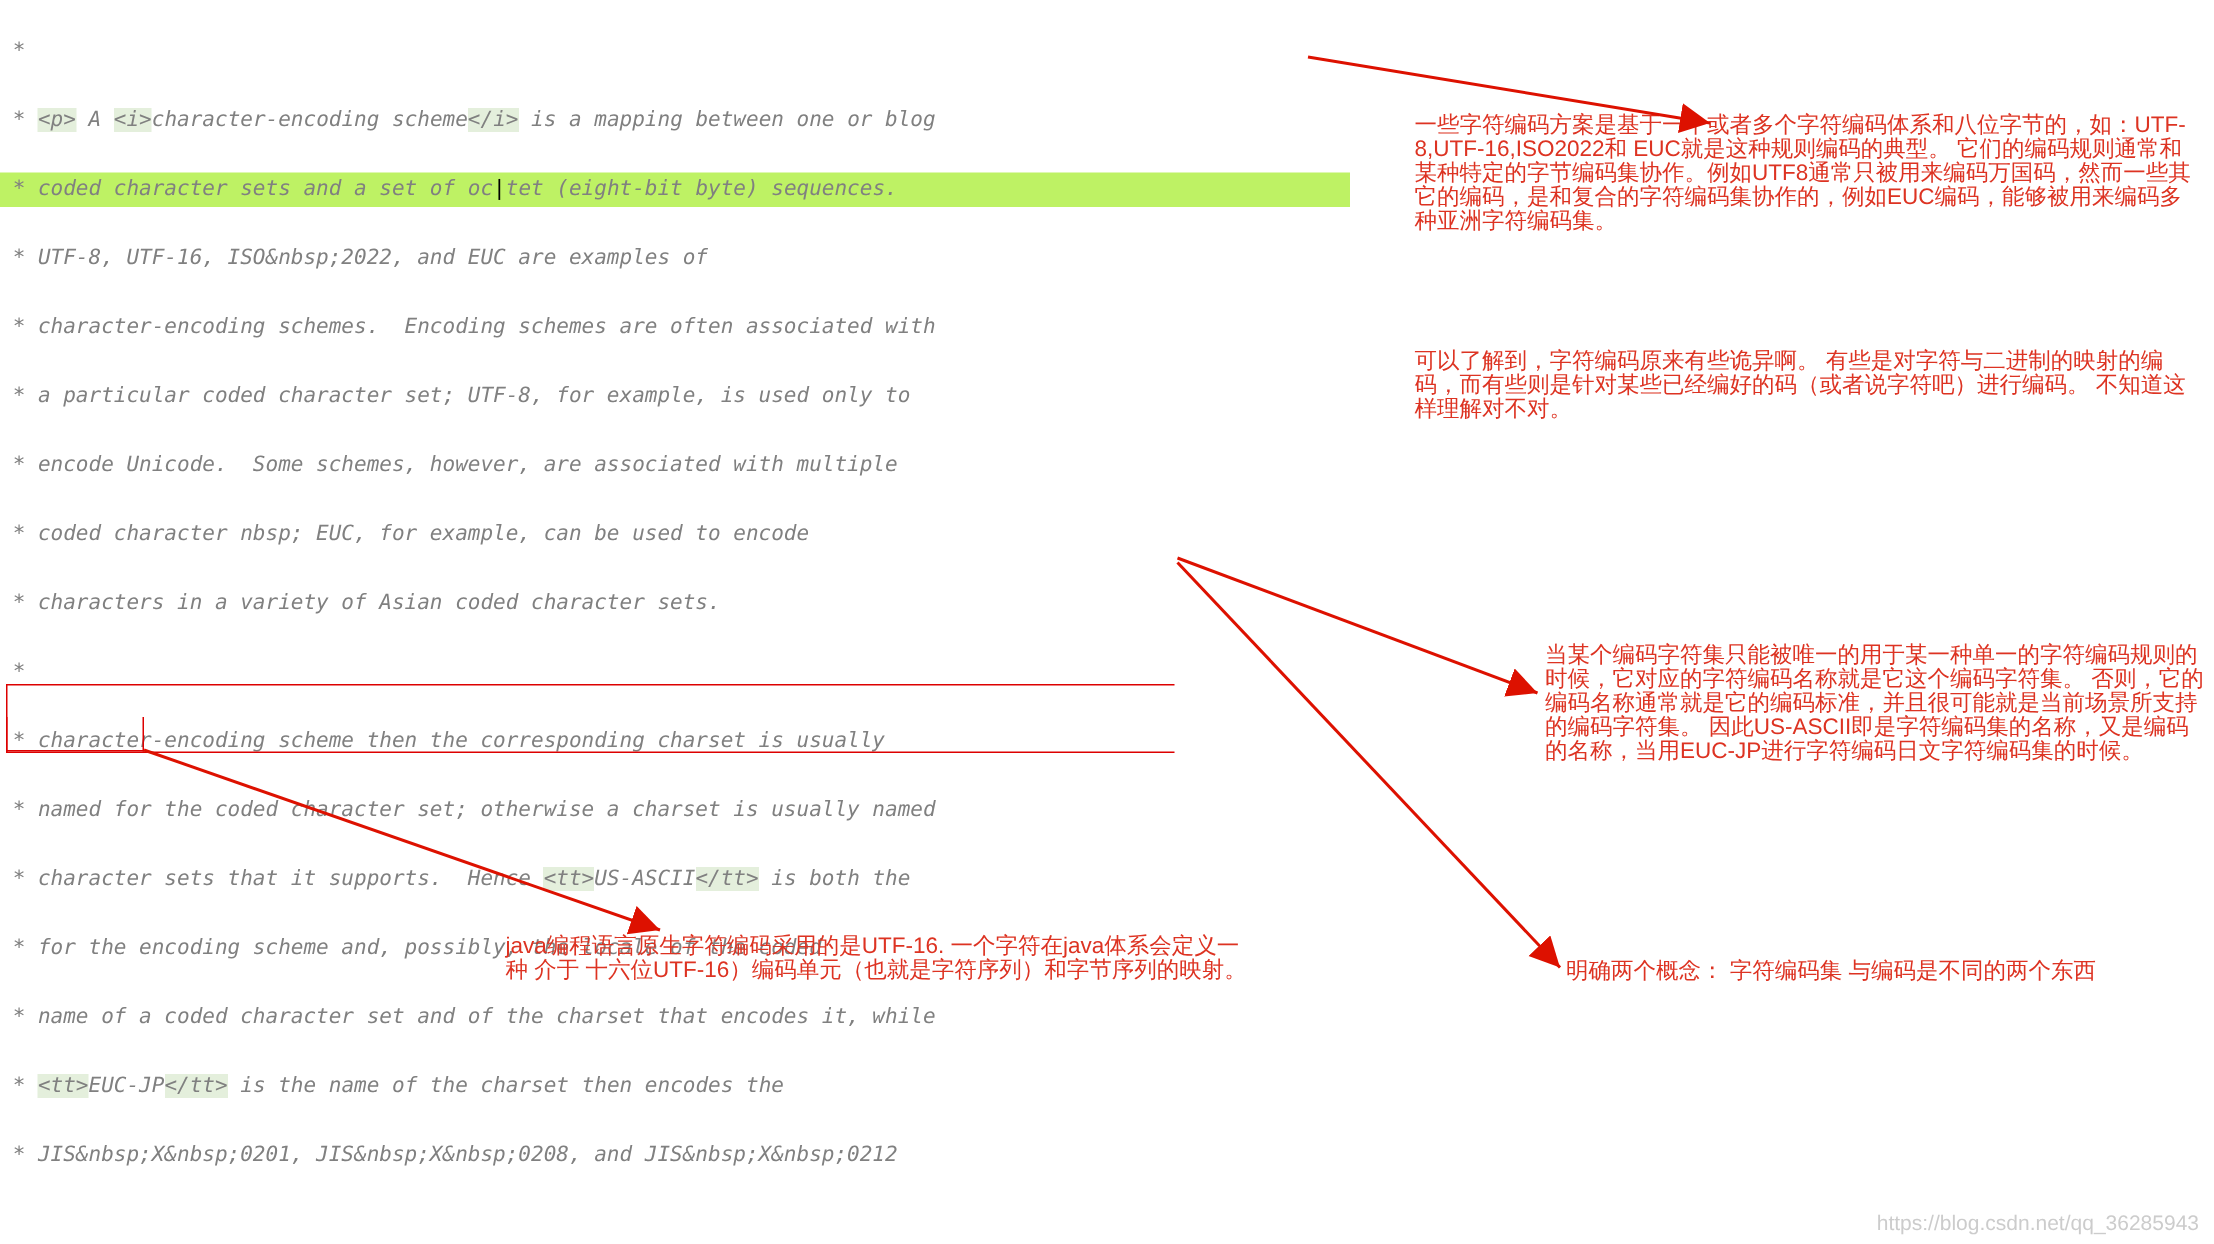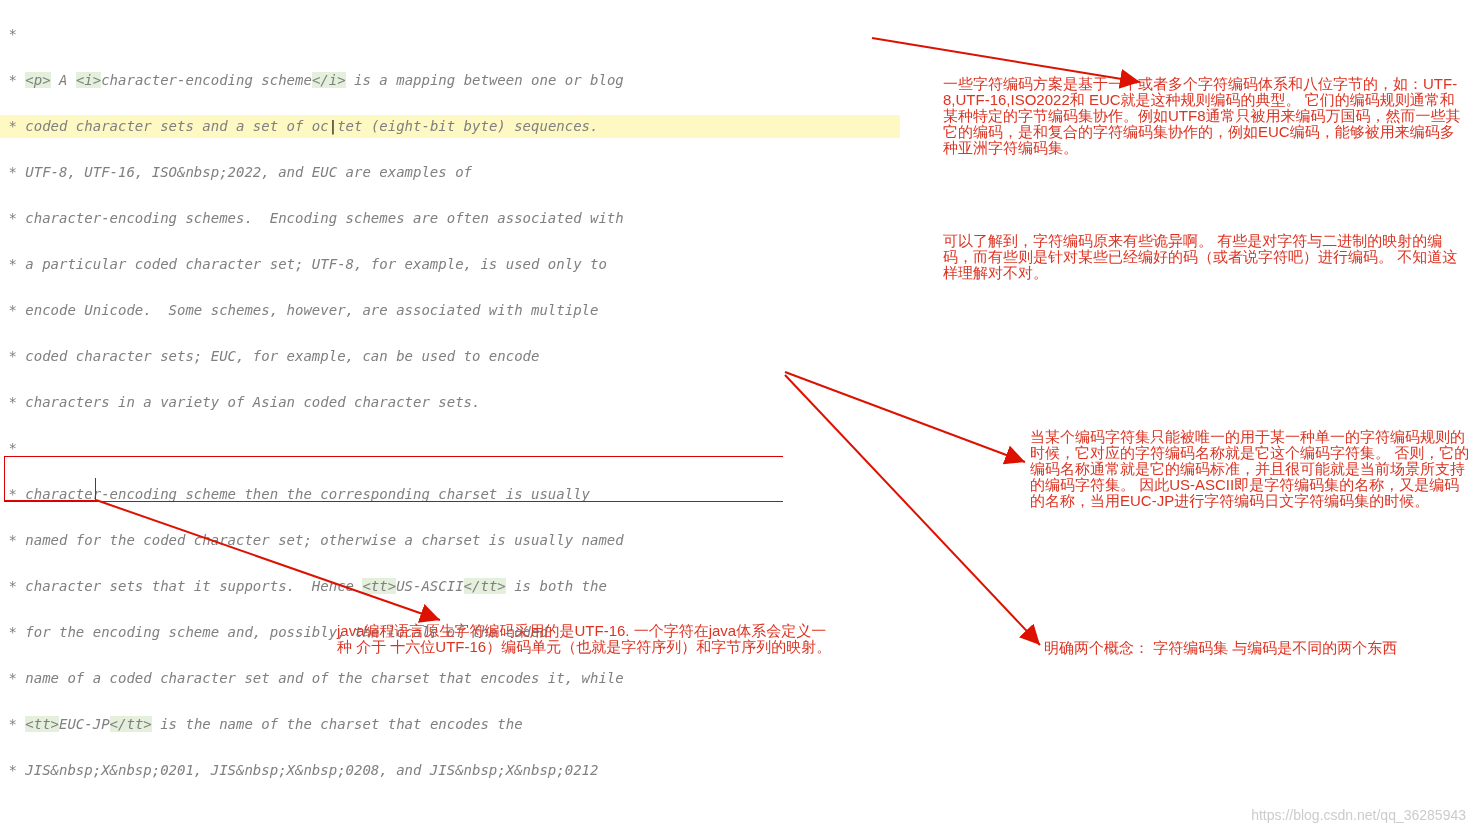--- a/index.html
+++ b/index.html
@@ -17,21 +17,21 @@
   .code-area {
     position: absolute;
     top: 0; left: 0;
     width: 900px;
     line-height: 23px;
     font-style: italic;
     white-space: pre;
   }
   .line { display: block; }
   .hl-green { background: #e4efdc; }
-  .highlighted-line { background:#fef9c3; display:block; }
+  .highlighted-line { background:#bef264; display:block; }
   .red-box {
     position:absolute;
     border:1px solid #d00;
   }
   .annotation {
     position:absolute;
     color:#dd3322;
     font-family: "SimSun","Microsoft YaHei",sans-serif;
     font-size:15px;
     line-height:16px;
@@ -56,29 +56,29 @@
 <body>
 
 <div class="code-area">
 <span class="line"><span> *</span></span>
 <span class="line"><span> * </span><span class="hl-green">&lt;p&gt;</span><span> A </span><span class="hl-green">&lt;i&gt;</span><span>character-encoding scheme</span><span class="hl-green">&lt;/i&gt;</span><span> is a mapping between one or blog</span></span>
 <span class="line highlighted-line"><span> * coded character sets and a set of oc</span><span style="font-style:normal;color:#000;">|</span><span>tet (eight-bit byte) sequences.</span></span>
 <span class="line"><span> * UTF-8, UTF-16, ISO&amp;nbsp;2022, and EUC are examples of</span></span>
 <span class="line"><span> * character-encoding schemes.  Encoding schemes are often associated with</span></span>
 <span class="line"><span> * a particular coded character set; UTF-8, for example, is used only to</span></span>
 <span class="line"><span> * encode Unicode.  Some schemes, however, are associated with multiple</span></span>
-<span class="line"><span> * coded character sets; EUC, for example, can be used to encode</span></span>
+<span class="line"><span> * coded character nbsp; EUC, for example, can be used to encode</span></span>
 <span class="line"><span> * characters in a variety of Asian coded character sets.</span></span>
 <span class="line"><span> *</span></span>
 <span class="line"><span> * character-encoding scheme then the corresponding charset is usually</span></span>
 <span class="line"><span> * named for the coded character set; otherwise a charset is usually named</span></span>
 <span class="line"><span> * character sets that it supports.  Hence </span><span class="hl-green">&lt;tt&gt;</span><span>US-ASCII</span><span class="hl-green">&lt;/tt&gt;</span><span> is both the</span></span>
 <span class="line"><span> * for the encoding scheme and, possibly, the locale of the coded</span></span>
 <span class="line"><span> * name of a coded character set and of the charset that encodes it, while</span></span>
-<span class="line"><span> * </span><span class="hl-green">&lt;tt&gt;</span><span>EUC-JP</span><span class="hl-green">&lt;/tt&gt;</span><span> is the name of the charset that encodes the</span></span>
+<span class="line"><span> * </span><span class="hl-green">&lt;tt&gt;</span><span>EUC-JP</span><span class="hl-green">&lt;/tt&gt;</span><span> is the name of the charset then encodes the</span></span>
 <span class="line"><span> * JIS&amp;nbsp;X&amp;nbsp;0201, JIS&amp;nbsp;X&amp;nbsp;0208, and JIS&amp;nbsp;X&amp;nbsp;0212</span></span>
 
 
 
 
 
 
 
 
 

